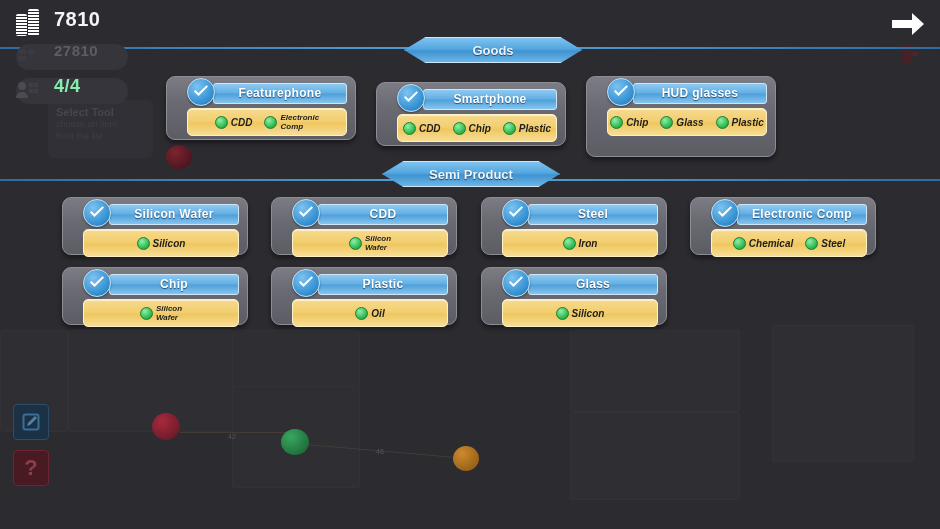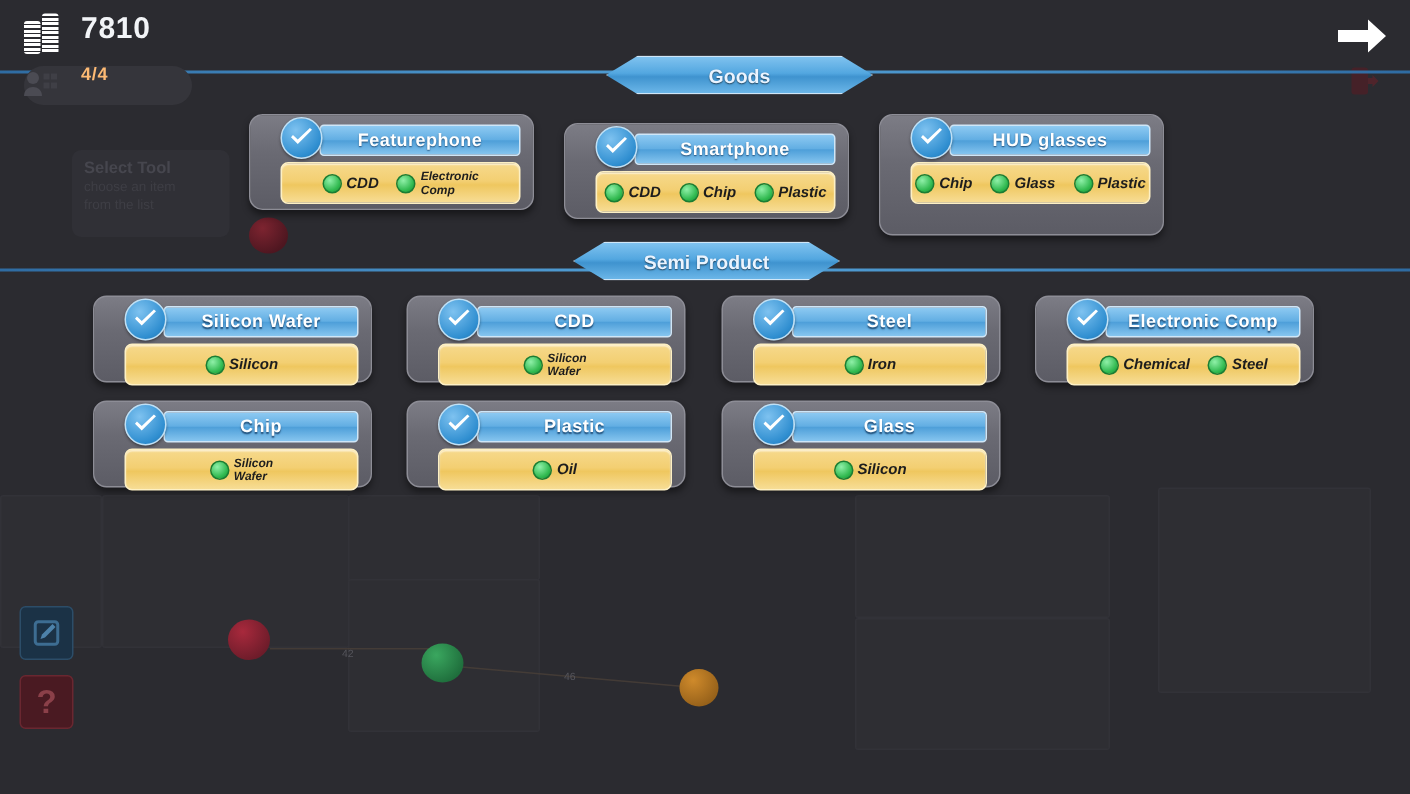--- a/index.html
+++ b/index.html
@@ -19,21 +19,21 @@
     display:flex;gap:10px;
     height:30px;margin-bottom:4px;position:relative;
   }
   .hud-pill{
     position:absolute;left:6px;top:2px;height:26px;width:112px;
     background:#35353b;border-radius:13px;
   }
   .hud-icon{position:relative;z-index:2;width:34px;height:28px;display:flex;align-items:center;justify-content:center;}
   .hud-val{position:relative;z-index:2;color:#f2f4f7;font-size:20px;font-weight:bold;letter-spacing:.5px;}
   .hud-val.dim{color:#5d5d66;font-size:15px;}
-  .hud-val.dim2{color:#fdba74;font-size:12px;}
+  .hud-val.dim2{color:#86efac;font-size:18px;}
 
   .coinstack{display:flex;align-items:flex-end;gap:1px;}
   .coinstack span{display:block;width:11px;background:
     repeating-linear-gradient(#ffffff 0 2px,#2b2b30 2px 3px);
     border-radius:2px;}
 
   
   .divider{position:absolute;left:0;right:0;height:2px;
     background:linear-gradient(90deg,#2f6fa8 0%,#4f9fd8 40%,#4f9fd8 60%,#2f6fa8 100%);
     opacity:.95;z-index:3;}
@@ -150,20 +150,31 @@
   <div class="hud-row">
     <div class="hud-icon">
       <div class="coinstack">
         <span style="height:22px;"></span>
         <span style="height:27px;"></span>
       </div>
     </div>
     <div class="hud-val">7810</div>
   </div>
 
+  <div class="hud-row">
+    <div class="hud-pill"></div>
+    <div class="hud-icon">
+      <svg width="22" height="20" viewBox="0 0 22 20">
+        <rect x="2" y="3" width="8" height="5" rx="1" fill="#3a3a41"></rect>
+        <rect x="2" y="10" width="8" height="5" rx="1" fill="#3a3a41"></rect>
+        <circle cx="15" cy="6" r="3" fill="#3a3a41"></circle>
+      </svg>
+    </div>
+    <div class="hud-val dim">27810</div>
+  </div>
 
   <div class="hud-row">
     <div class="hud-pill"></div>
     <div class="hud-icon">
       <svg width="24" height="20" viewBox="0 0 24 20">
         <circle cx="7" cy="6" r="4" fill="#4b4b53"></circle>
         <path d="M1 18c0-4 3-6 6-6s6 2 6 6z" fill="#4b4b53"></path>
         <rect x="14" y="3" width="4" height="4" fill="#3f3f46"></rect>
         <rect x="14" y="9" width="4" height="4" fill="#3f3f46"></rect>
         <rect x="19" y="3" width="4" height="4" fill="#3f3f46"></rect>

